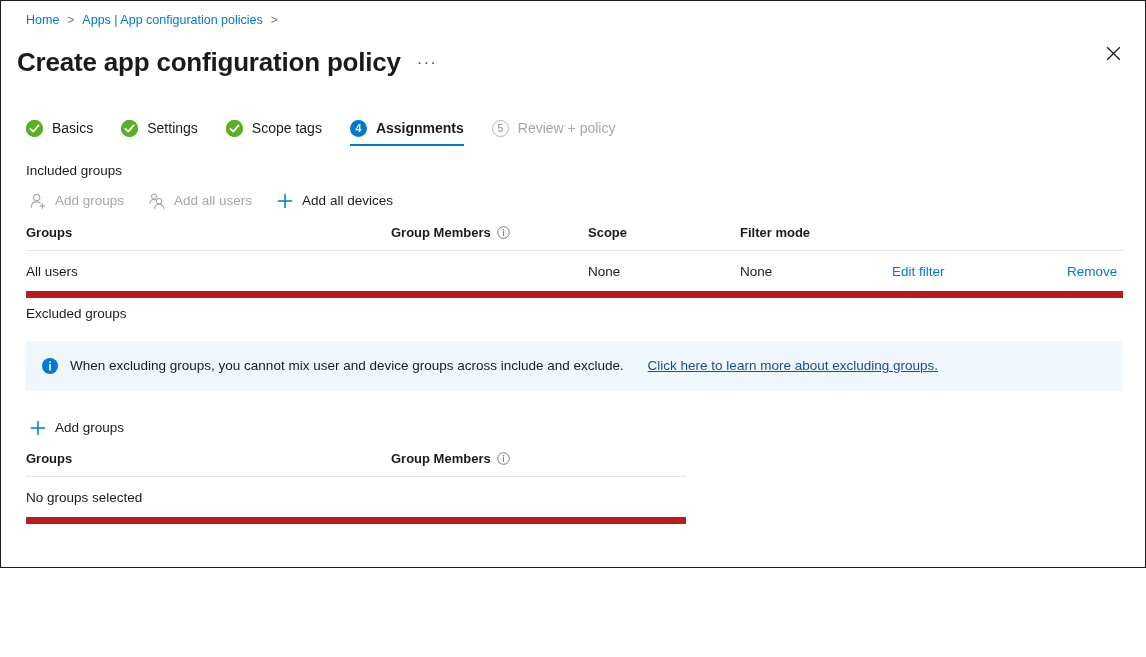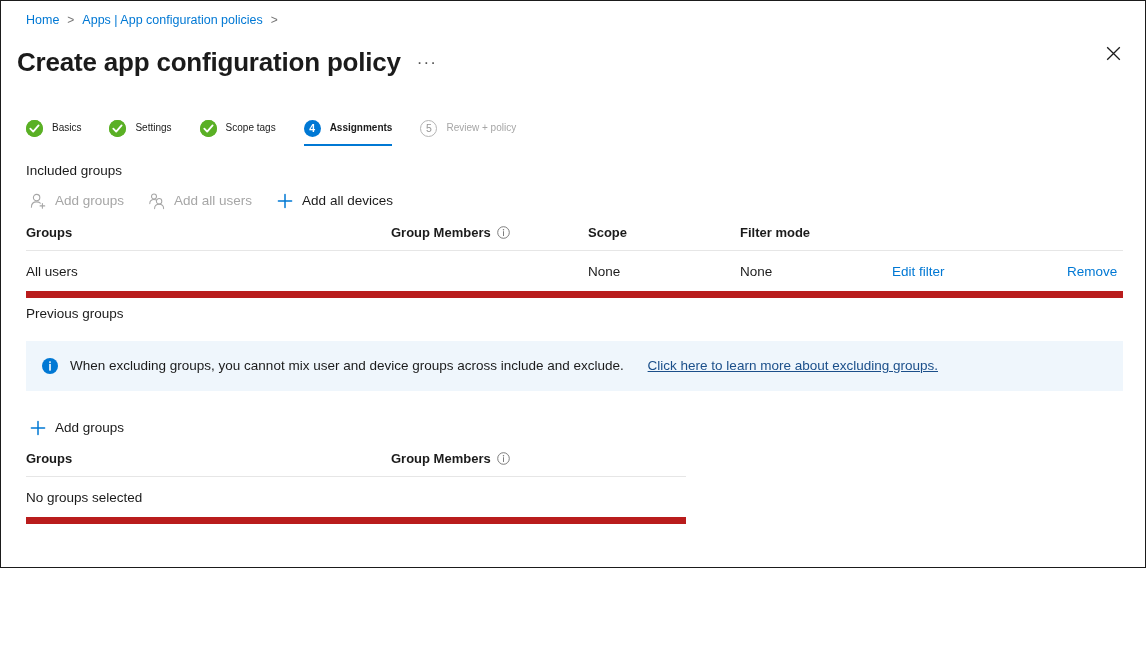--- a/index.html
+++ b/index.html
@@ -130,21 +130,21 @@
     line-height: 1;
   }
   .step-icon.upcoming {
     background: #ffffff;
     border: 1px solid #b5b5b5;
     color: #959595;
     font-size: 10.5px;
     line-height: 1;
   }
   .step-label {
-    font-size: 10px;
+    font-size: 14px;
     color: #1b1b1b;
     line-height: 18px;
   }
   .step.is-current .step-label { font-weight: 700; }
   .step.is-upcoming .step-label { color: #a6a6a6; }
   .step.is-current::after {
     content: "";
     position: absolute;
     left: 0;
     right: 0;
@@ -494,21 +494,21 @@
         <td class="cell-action">
           <span class="tbl-link">Edit filter</span>
         </td>
         <td class="cell-action">
           <span class="tbl-link">Remove</span>
         </td>
       </tr>
     </tbody>
   </table>
 
-  <div class="section-label" id="excluded-groups-label">Previous groups</div>
+  <div class="section-label" id="excluded-groups-label">Excluded groups</div>
 
   <div class="info-banner">
     <span class="banner-icon">
       <svg width="16" height="16" viewBox="0 0 16 16" aria-hidden="true">
         <circle cx="8" cy="8" r="8" fill="#0078d4"></circle>
         <circle cx="8" cy="4.1" r="0.95" fill="#ffffff"></circle>
         <path d="M8 6.5 L8 12.1" stroke="#ffffff" stroke-width="1.6" stroke-linecap="round"></path>
       </svg>
     </span>
     <span class="banner-text">

